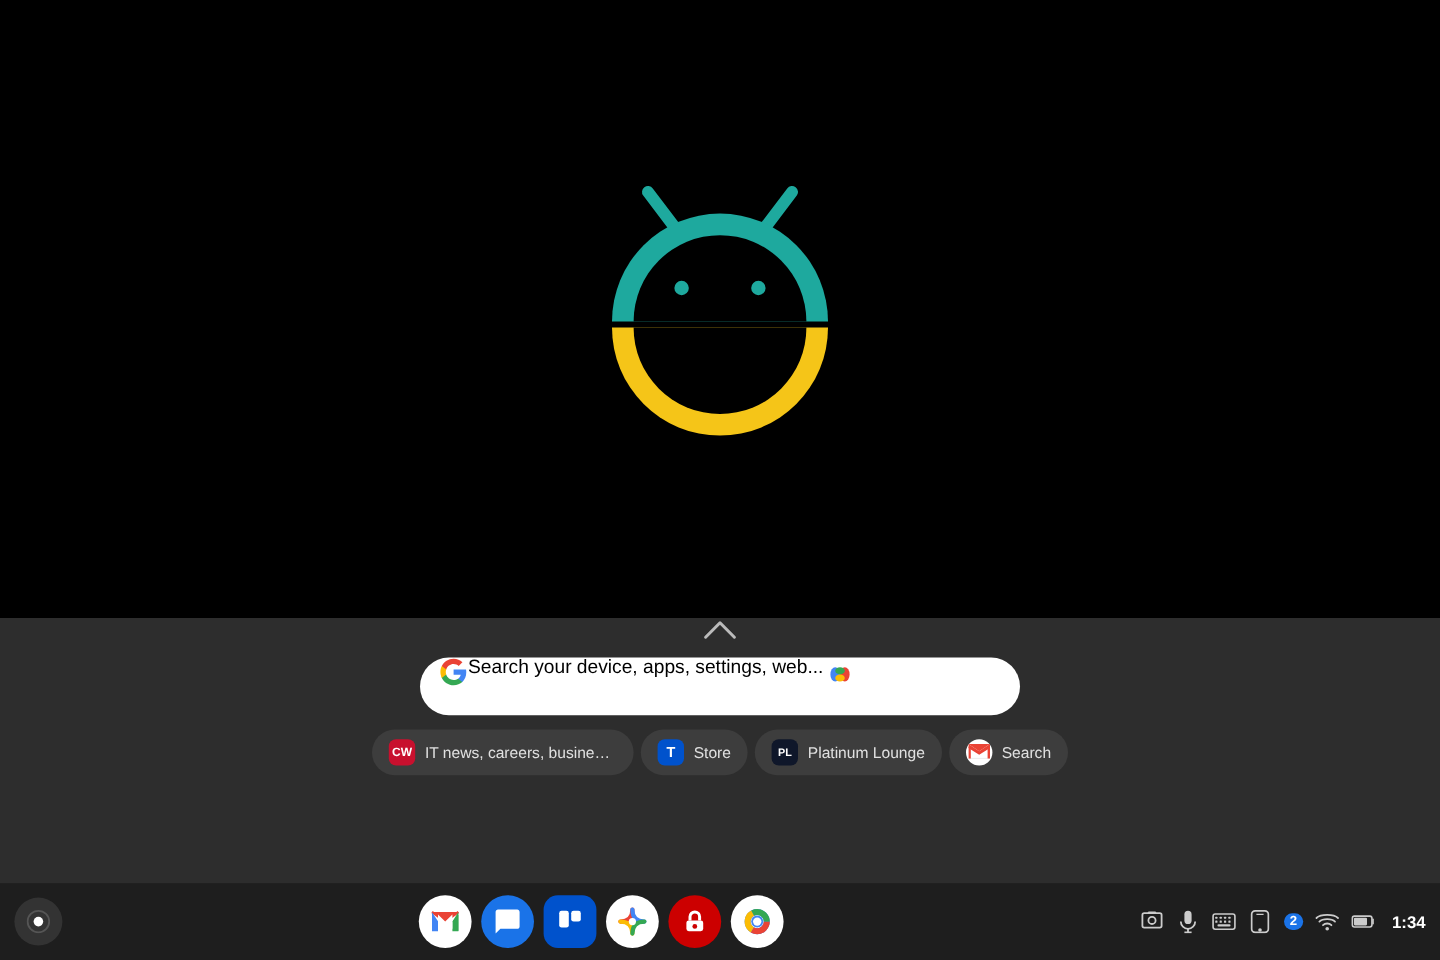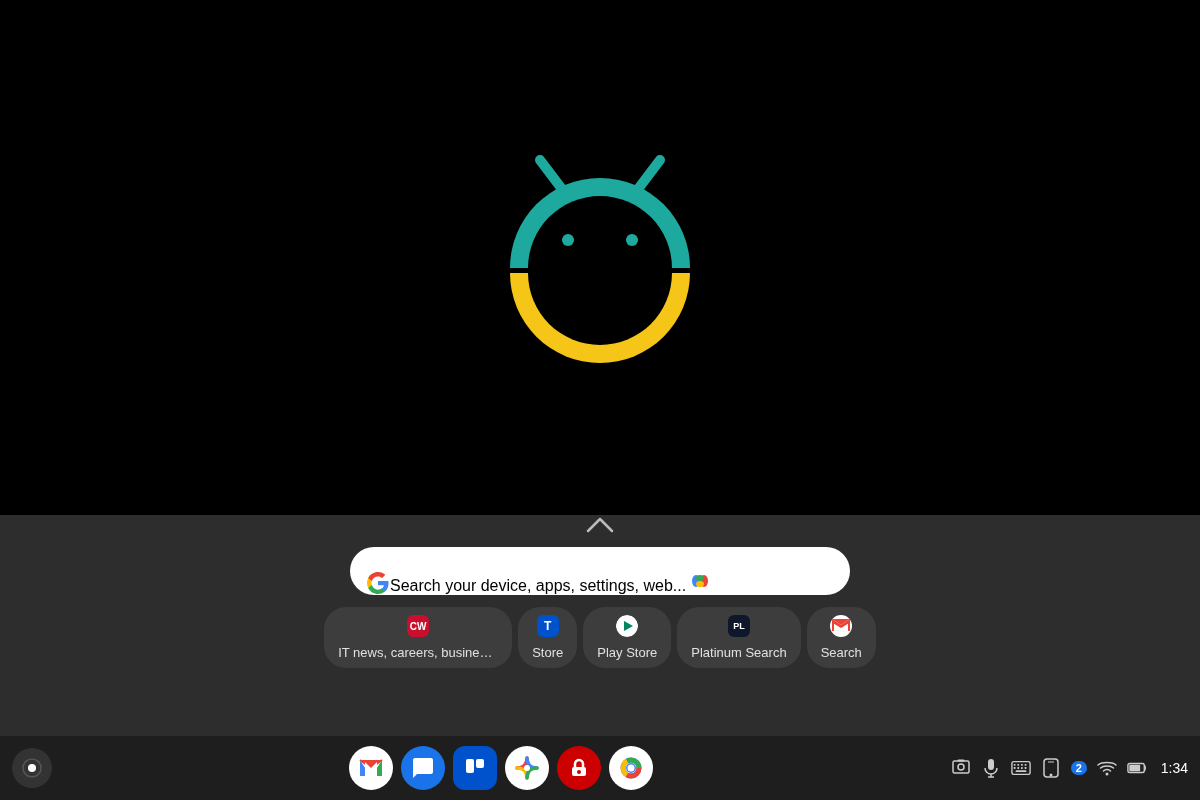--- a/index.html
+++ b/index.html
@@ -41,21 +41,21 @@
       position: relative;
     }
 
     
     #search-bar {
       width: 500px;
       height: 48px;
       background: #fff;
       border-radius: 24px;
       display: flex;
-      align-items: flex-end;
+      align-items: flex-start;
       padding: 0 16px;
       margin-top: 8px;
       cursor: text;
     }
 
     
     #recent-apps {
       display: flex;
       align-items: center;
       gap: 6px;
@@ -64,21 +64,20 @@
 
     .recent-app {
       display: flex;
       align-items: center;
       gap: 8px;
       padding: 8px 14px;
       background: #3d3d3d;
       border-radius: 22px;
       cursor: pointer;
       white-space: nowrap;
-      flex-direction: column;
     }
 
     .recent-app-icon {
       width: 22px;
       height: 22px;
       border-radius: 4px;
       flex-shrink: 0;
     }
 
     .recent-app-label {
@@ -230,33 +229,24 @@
     <div class="recent-app">
       <div class="recent-app-icon" style="background:#c8102e; border-radius:6px; display:flex; align-items:center; justify-content:center; color:#fff; font-size:10px; font-weight:bold;">CW</div>
       <span class="recent-app-label">IT news, careers, business tech...</span>
     </div>
 
     <div class="recent-app">
       <div class="recent-app-icon" style="background:#0052cc; border-radius:6px; display:flex; align-items:center; justify-content:center; color:#fff; font-size:12px; font-weight:bold;">T</div>
       <span class="recent-app-label">Store</span>
     </div>
 
-    <div class="recent-app">
-      <div class="recent-app-icon" style="border-radius:50%; overflow:hidden; display:flex; align-items:center; justify-content:center;">
-        <svg width="22" height="22" viewBox="0 0 22 22">
-          <circle cx="11" cy="11" r="11" fill="#fff"></circle>
-          <polygon points="8,6 17,11 8,16" fill="#01875f"></polygon>
-        </svg>
-      </div>
-      <span class="recent-app-label">Play Store</span>
-    </div>
 
     <div class="recent-app">
       <div class="recent-app-icon" style="background:#0f172a; border-radius:6px; display:flex; align-items:center; justify-content:center; color:#fff; font-size:9px; font-weight:bold;">PL</div>
-      <span class="recent-app-label">Platinum Search</span>
+      <span class="recent-app-label">Platinum Lounge</span>
     </div>
 
     <div class="recent-app">
       <div class="recent-app-icon" style="background:#fff; border-radius:50%; display:flex; align-items:center; justify-content:center;">
         <svg width="18" height="14" viewBox="0 0 18 14">
           <path d="M0 2.5L9 8l9-5.5V12H0V2.5z" fill="#fff" stroke="#ddd" stroke-width="0.5"></path>
           <path d="M0 2.5L9 8l9-5.5" fill="none" stroke="#ea4335" stroke-width="1.5"></path>
           <path d="M0 0h18L9 6z" fill="#ea4335"></path>
           <path d="M0 0v12h2V4l7 4 7-4v8h2V0L9 6z" fill="#ea4335"></path>
         </svg>
@@ -392,16 +382,16 @@
     </div>
 
     <div class="status-icon">
       <svg width="22" height="14" viewBox="0 0 22 14" fill="none">
         <rect x="1" y="2" width="18" height="10" rx="2" stroke="#ccc" stroke-width="1.5"></rect>
         <rect x="2.5" y="3.5" width="12" height="7" rx="1" fill="#ccc"></rect>
         <path d="M20 5v4" stroke="#ccc" stroke-width="1.5" stroke-linecap="round"></path>
       </svg>
     </div>
 
-    <div style="color:#fff; font-size:14px; font-weight:400; margin-left:4px;">1:34</div>
+    <div style="color:#fff; font-size:14px; font-weight:700; margin-left:4px;">1:34</div>
 
   </div>
 </div>
 
 </body></html>

